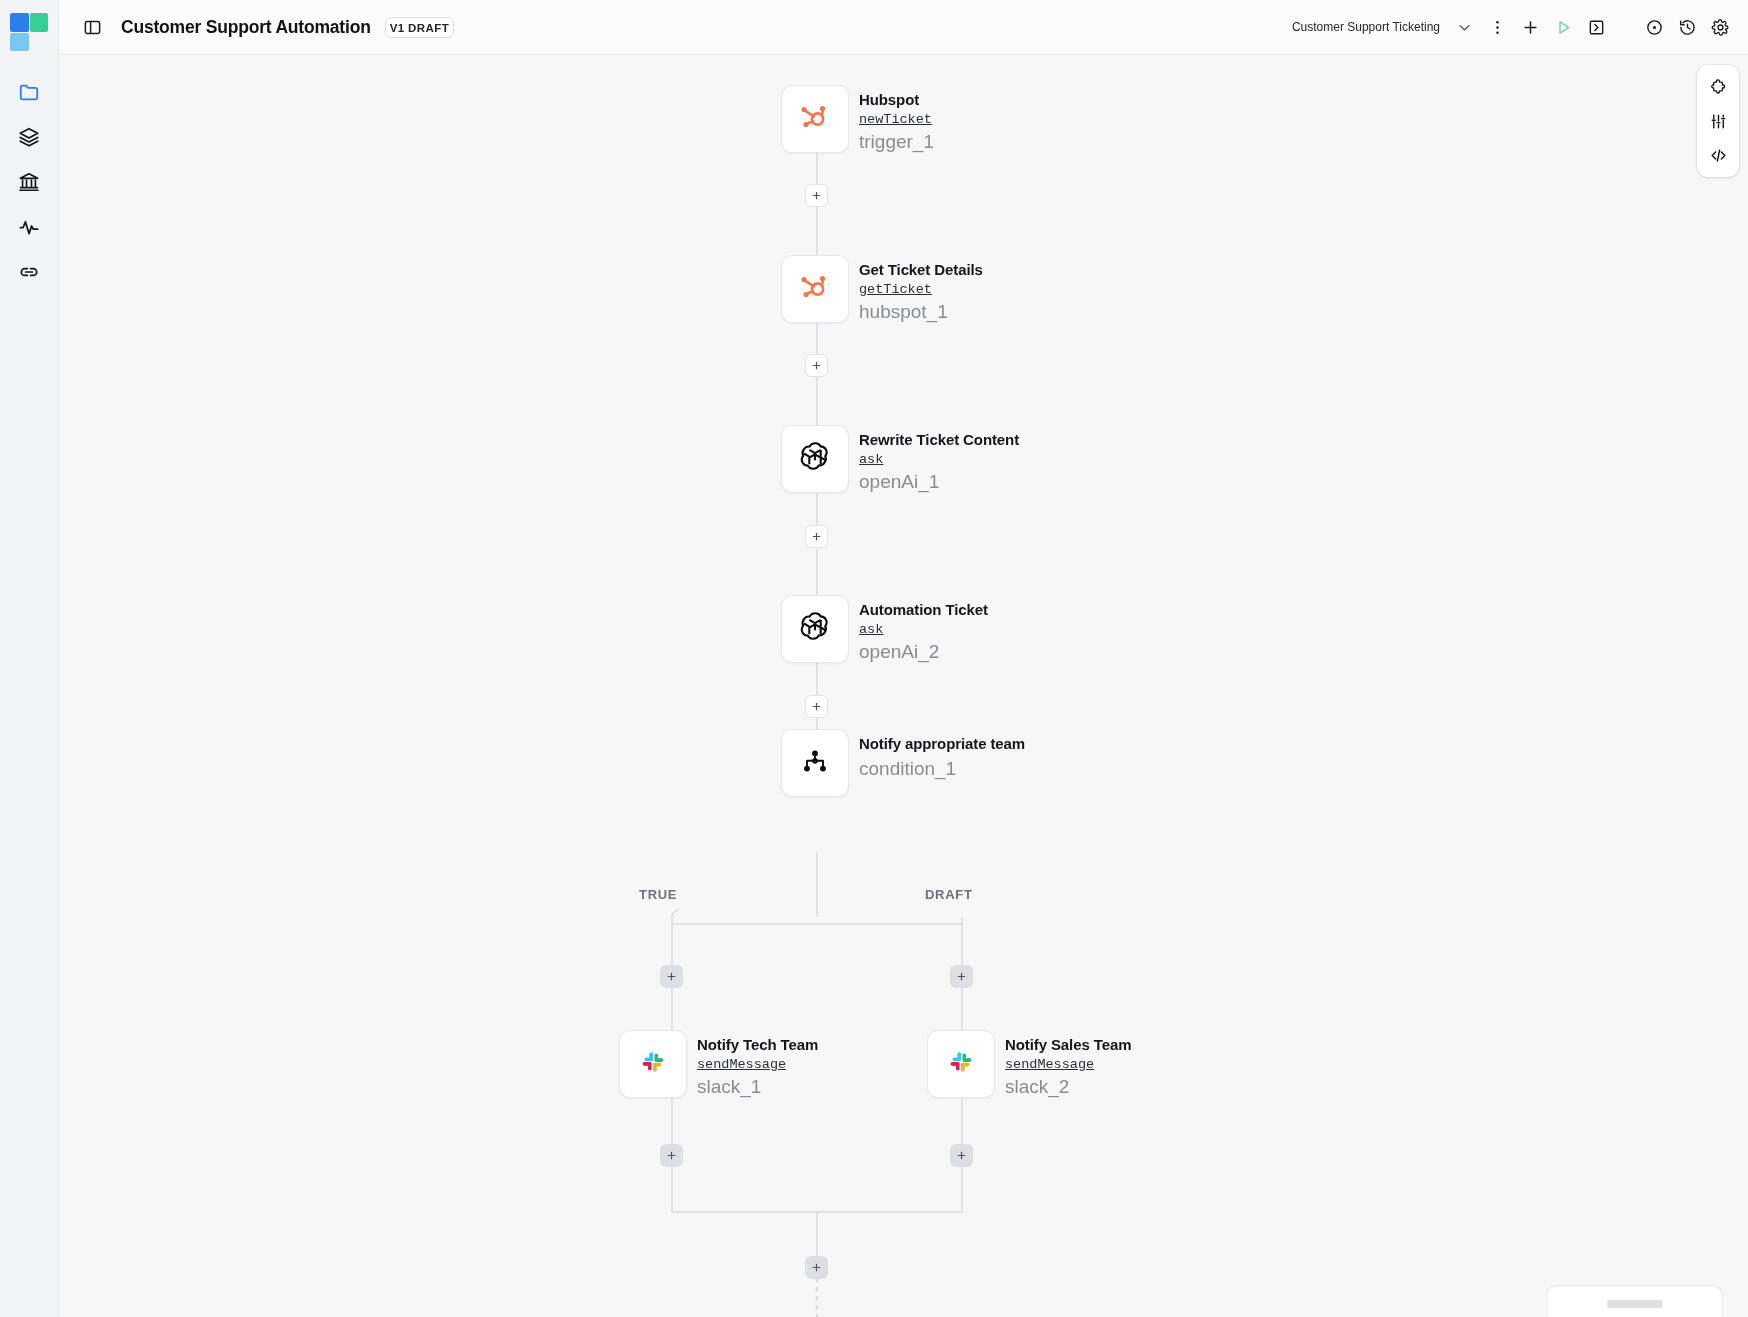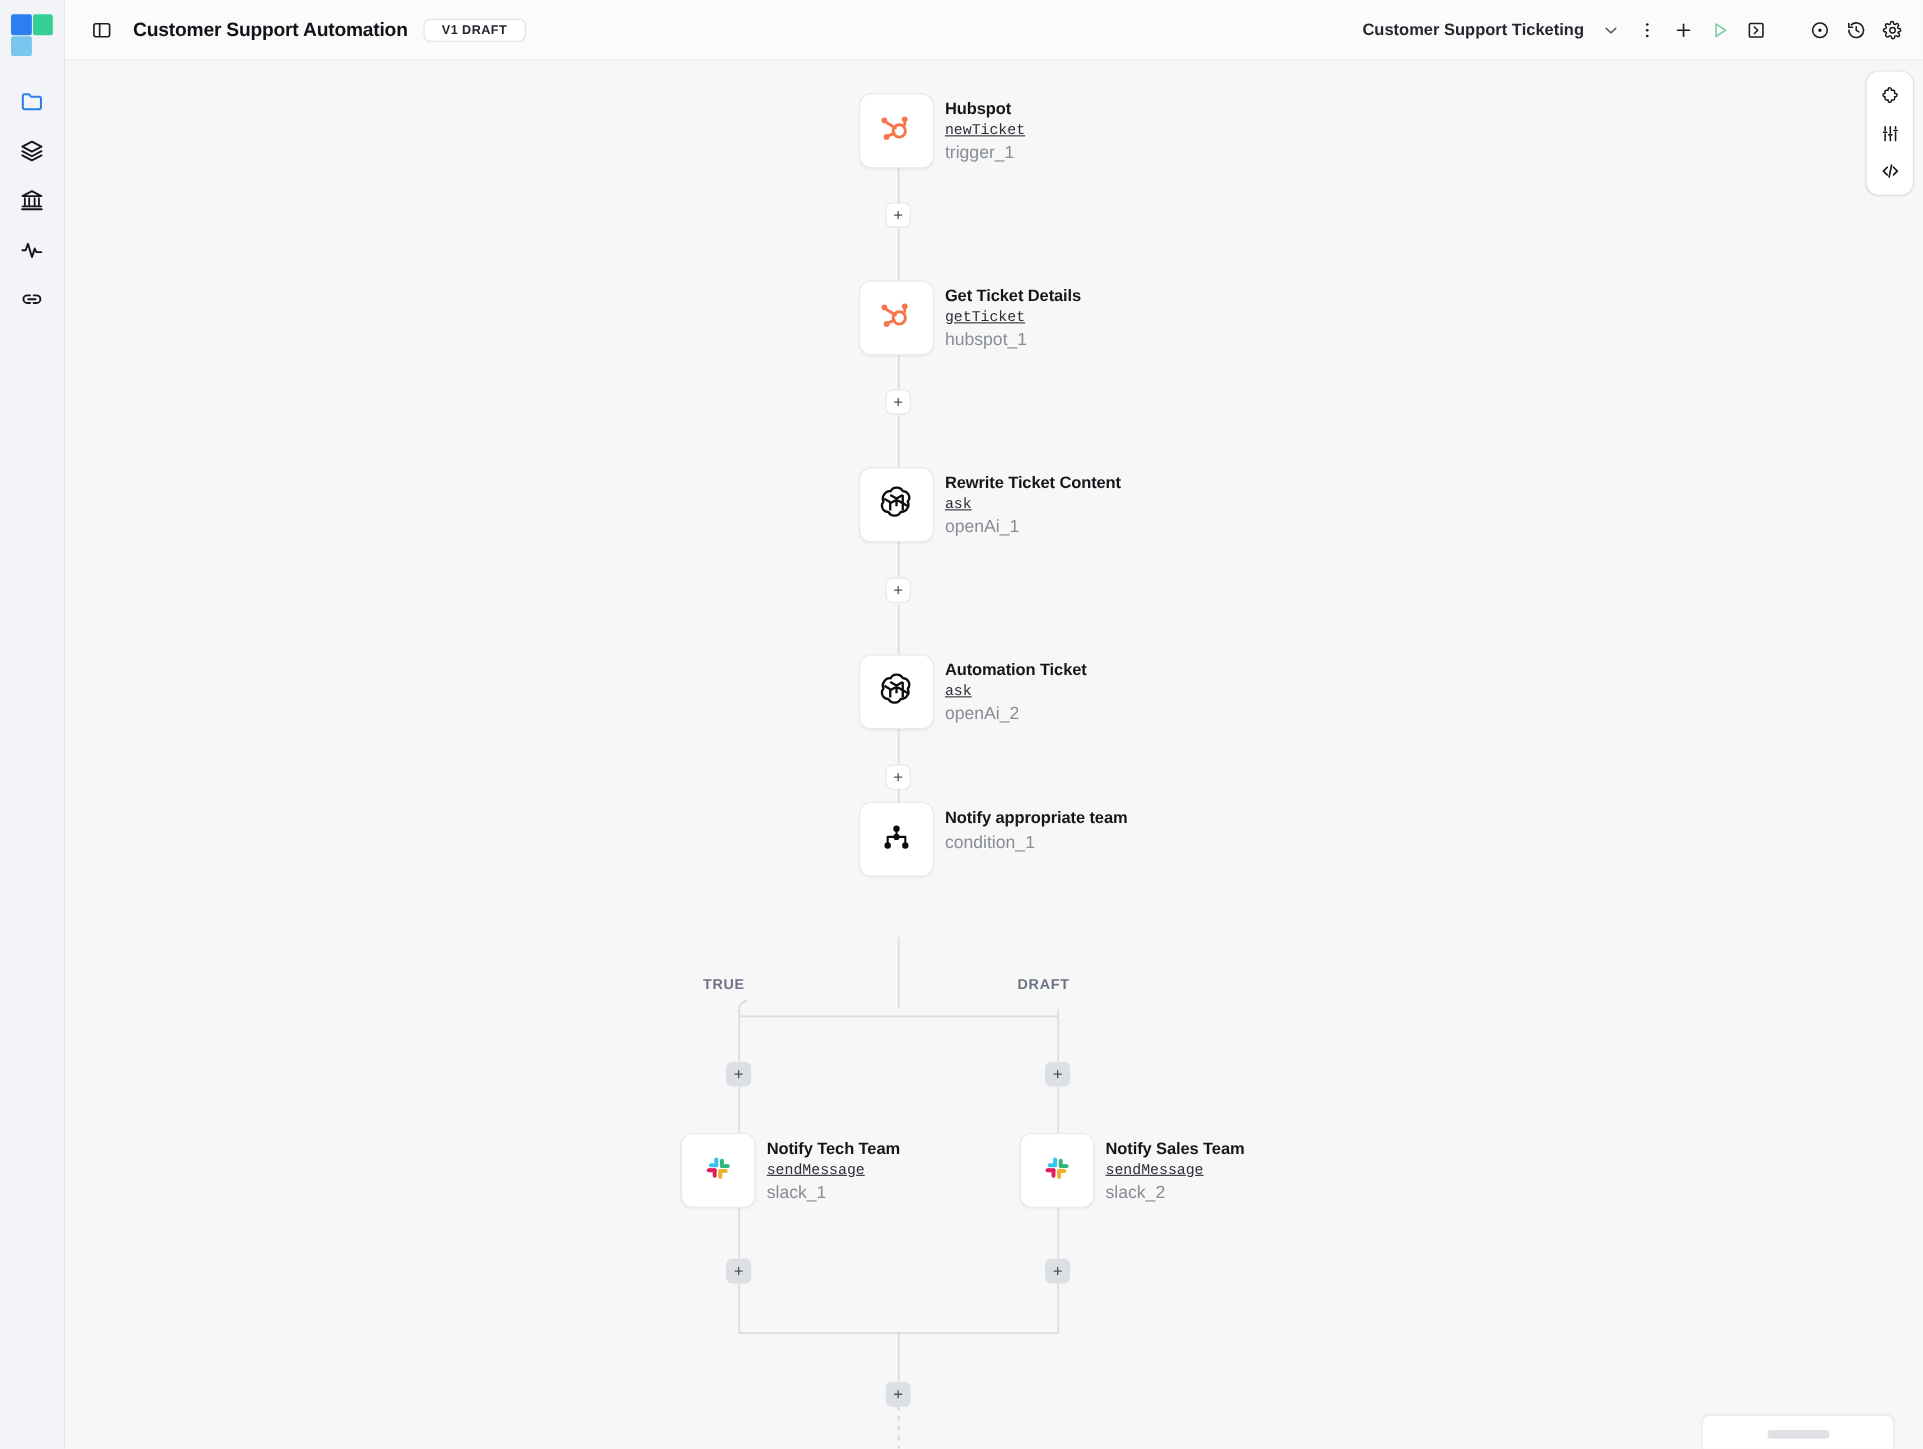--- a/index.html
+++ b/index.html
@@ -53,29 +53,29 @@
     color: #1b1d21; padding: 0;
   }
   .icon-btn svg { width: 19px; height: 19px; }
 
   .flow-title {
     font-size: 17.5px; font-weight: 600; color: #111318;
     letter-spacing: -0.2px; white-space: nowrap;
   }
   .draft-badge {
     border: 1px solid #dcdfe4; border-radius: 6px;
-    padding: 4px 16px 3px; font-size: 11.5px; font-weight: 700;
+    padding: 4px 4px 3px; font-size: 11.5px; font-weight: 700;
     color: #22262c; letter-spacing: 0.4px; background: #fff; white-space: nowrap;
   }
   .tb-right {
     margin-left: auto; display: flex; align-items: center;
     padding-right: 13px; gap: 3px;
   }
   .proj-name {
-    font-size: 15px; color: #23272e; white-space: nowrap; padding-right: 6px; font-weight: bold;
+    font-size: 12px; color: #23272e; white-space: nowrap; padding-right: 6px;
   }
   .tb-sep { width: 22px; }
 
   
   .rightpanel {
     position: absolute; right: 9px; top: 65px;
     width: 42px; border-radius: 11px;
     background: #ffffff;
     box-shadow: 0 1px 3px rgba(16,24,40,.10), 0 0 0 1px rgba(16,24,40,.05);
     display: flex; flex-direction: column; align-items: center;
@@ -107,21 +107,21 @@
     display: flex; align-items: center; justify-content: center;
     cursor: pointer; flex: 0 0 auto;
   }
   .node-card svg { width: 40px; height: 40px; }
   .node-meta { padding-top: 5px; white-space: nowrap; }
   .n-title { font-size: 15px; font-weight: 700; color: #14161a; letter-spacing: -.1px; line-height: 1.32; }
   .n-action {
     font-family: "Liberation Mono", monospace;
     font-size: 13.5px; color: #2b2f36; line-height: 1.42; text-decoration: underline;
   }
-  .n-id { font-size: 16px; color: #878c95; line-height: 1.36; }
+  .n-id { font-size: 19px; color: #878c95; line-height: 1.36; }
 
   
   .plus {
     position: absolute; width: 23px; height: 23px; border-radius: 6px;
     display: flex; align-items: center; justify-content: center;
     cursor: pointer; border: 1px solid transparent; padding: 0;
   }
   .plus.on-trunk { background: #ffffff; border-color: #e2e4e8; }
   .plus.on-branch { background: #dcdfe4; border-color: transparent; }
   .plus svg { width: 11px; height: 11px; color: #4c525b; }

